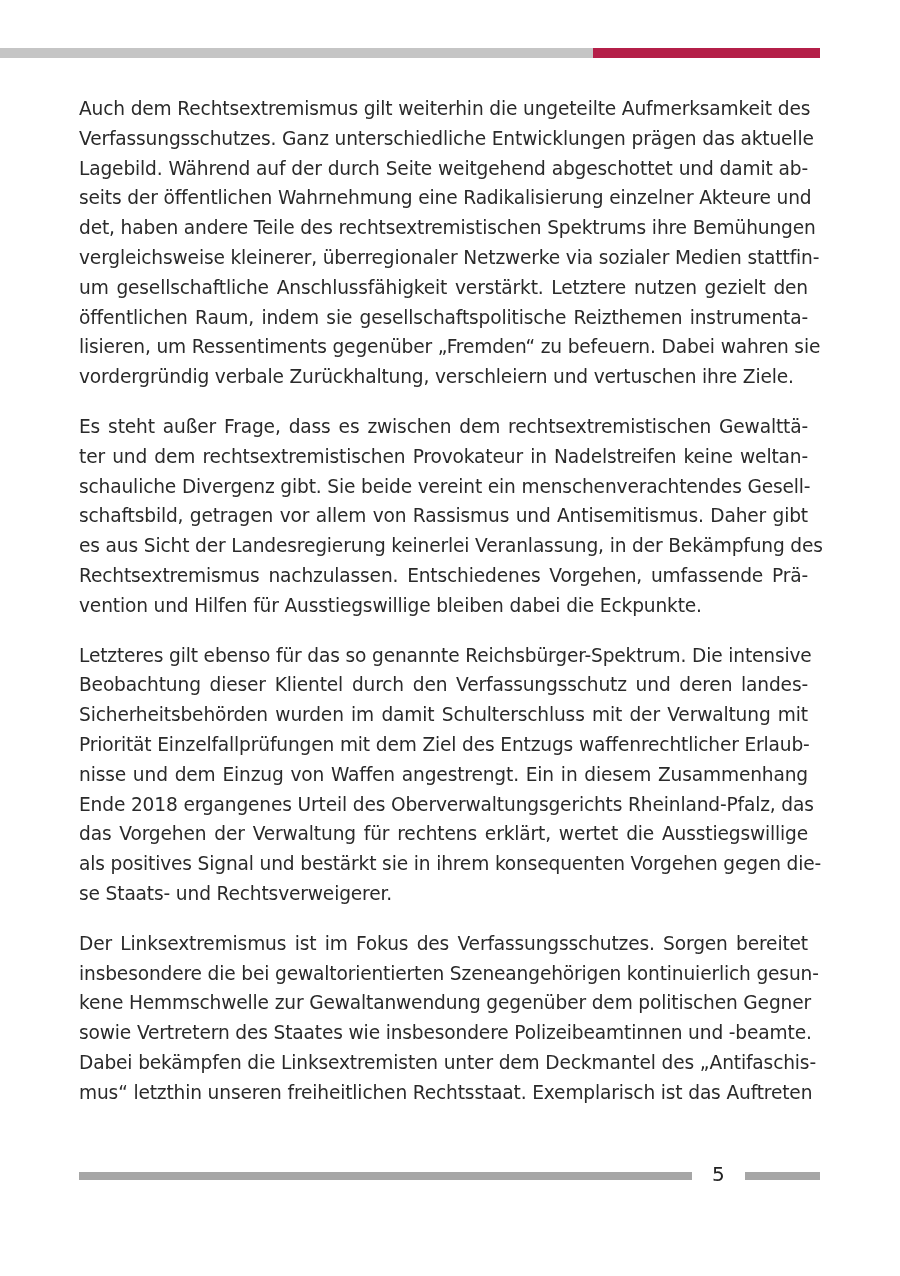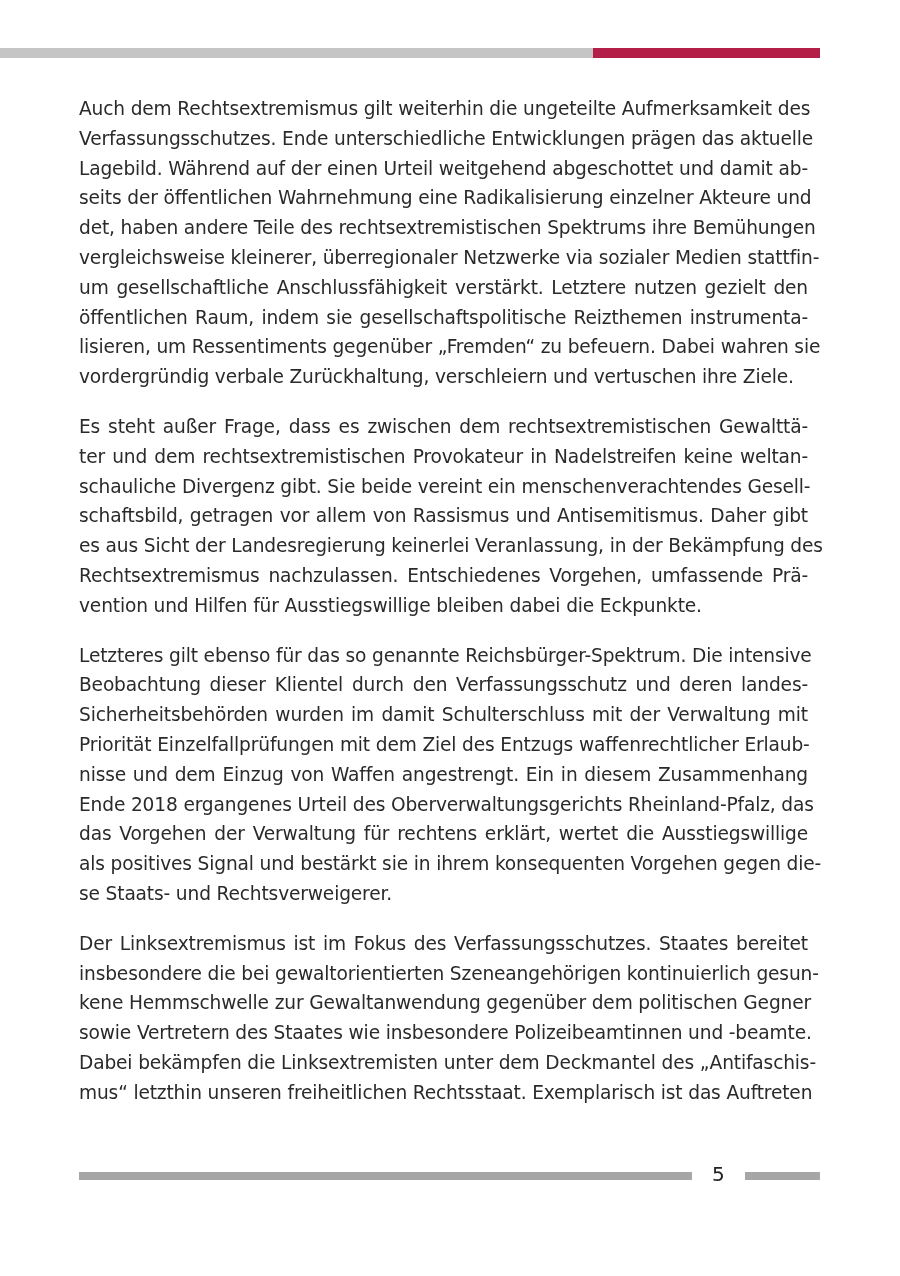--- a/index.html
+++ b/index.html
@@ -92,22 +92,22 @@
 
 <div class="top-bar">
   <div class="gray"></div>
   <div class="accent"></div>
 </div>
 
 <div class="content">
 
   <p class="para">
     <span class="line">Auch dem Rechtsextremismus gilt weiterhin die ungeteilte Aufmerksamkeit des</span>
-    <span class="line">Verfassungsschutzes. Ende unterschiedliche Entwicklungen prägen das aktuelle</span>
-    <span class="line">Lagebild. Während auf der einen Urteil weitgehend abgeschottet und damit ab-</span>
+    <span class="line">Verfassungsschutzes. Ganz unterschiedliche Entwicklungen prägen das aktuelle</span>
+    <span class="line">Lagebild. Während auf der durch Seite weitgehend abgeschottet und damit ab-</span>
     <span class="line">seits der öffentlichen Wahrnehmung eine Radikalisierung einzelner Akteure und</span>
     <span class="line">det, haben andere Teile des rechtsextremistischen Spektrums ihre Bemühungen</span>
     <span class="line">vergleichsweise kleinerer, überregionaler Netzwerke via sozialer Medien stattfin-</span>
     <span class="line">um gesellschaftliche Anschlussfähigkeit verstärkt. Letztere nutzen gezielt den</span>
     <span class="line">öffentlichen Raum, indem sie gesellschaftspolitische Reizthemen instrumenta-</span>
     <span class="line">lisieren, um Ressentiments gegenüber „Fremden“ zu befeuern. Dabei wahren sie</span>
     <span class="line last">vordergründig verbale Zurückhaltung, verschleiern und vertuschen ihre Ziele.</span>
   </p>
 
   <p class="para">
@@ -126,21 +126,21 @@
     <span class="line">Sicherheitsbehörden wurden im damit Schulterschluss mit der Verwaltung mit</span>
     <span class="line">Priorität Einzelfallprüfungen mit dem Ziel des Entzugs waffenrechtlicher Erlaub-</span>
     <span class="line">nisse und dem Einzug von Waffen angestrengt. Ein in diesem Zusammenhang</span>
     <span class="line">Ende 2018 ergangenes Urteil des Oberverwaltungsgerichts Rheinland-Pfalz, das</span>
     <span class="line">das Vorgehen der Verwaltung für rechtens erklärt, wertet die Ausstiegswillige</span>
     <span class="line">als positives Signal und bestärkt sie in ihrem konsequenten Vorgehen gegen die-</span>
     <span class="line last">se Staats- und Rechtsverweigerer.</span>
   </p>
 
   <p class="para">
-    <span class="line">Der Linksextremismus ist im Fokus des Verfassungsschutzes. Staates bereitet</span>
+    <span class="line">Der Linksextremismus ist im Fokus des Verfassungsschutzes. Sorgen bereitet</span>
     <span class="line">insbesondere die bei gewaltorientierten Szeneangehörigen kontinuierlich gesun-</span>
     <span class="line">kene Hemmschwelle zur Gewaltanwendung gegenüber dem politischen Gegner</span>
     <span class="line">sowie Vertretern des Staates wie insbesondere Polizeibeamtinnen und -beamte.</span>
     <span class="line">Dabei bekämpfen die Linksextremisten unter dem Deckmantel des „Antifaschis-</span>
     <span class="line">mus“ letzthin unseren freiheitlichen Rechtsstaat. Exemplarisch ist das Auftreten</span>
   </p>
 </div>
 
 <div class="footer">
   <div class="bar-left"></div>

